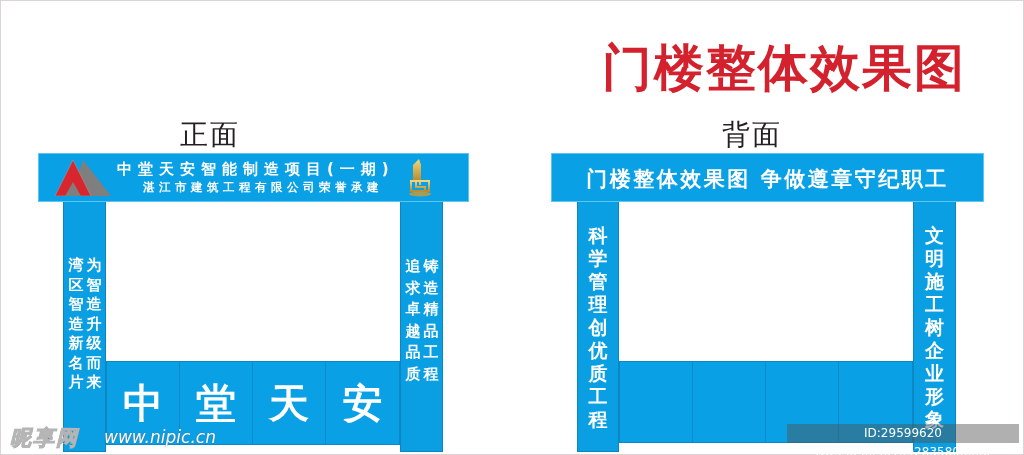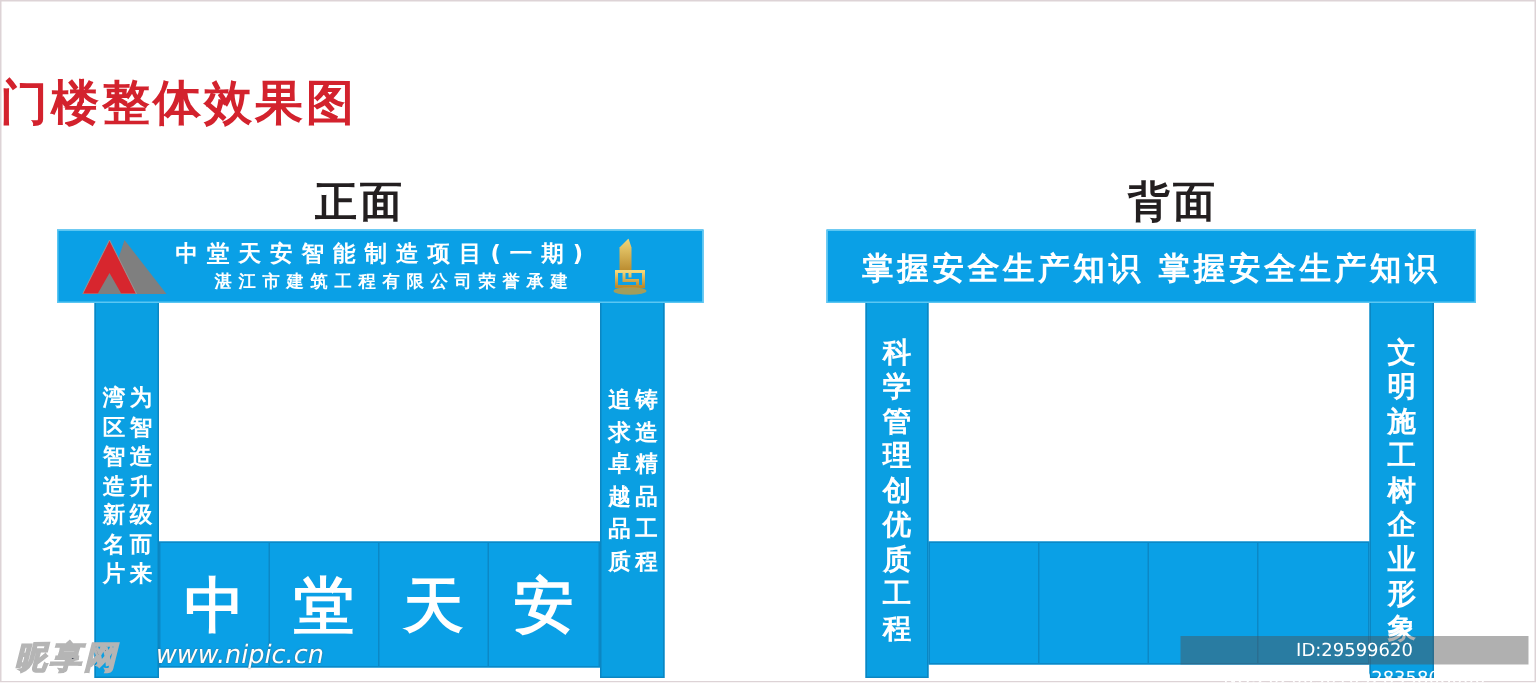--- a/index.html
+++ b/index.html
@@ -1,20 +1,20 @@
 <!DOCTYPE html>
 <html><head>
 <meta charset="utf-8">
 <style>
   html,body{margin:0;padding:0;}
   body{width:1024px;height:455px;position:relative;overflow:hidden;background:#ffffff;font-family:"DejaVu Sans","Liberation Sans",sans-serif;}
   .frame{position:absolute;left:0;top:0;width:1022px;height:453px;border:1px solid #ddd3d6;}
   .abs{position:absolute;}
-  .main-title{left:0;top:44px;width:966px;text-align:left;font-size:32px;font-weight:bold;color:#d3222d;letter-spacing:2px;line-height:48px;}
-  .face-title{font-size:28px;font-weight:bold;color:#231f20;text-align:right;line-height:34px;letter-spacing:2px;}
+  .main-title{left:0;top:44px;width:966px;text-align:right;font-size:50px;font-weight:bold;color:#d3222d;letter-spacing:2px;line-height:48px;}
+  .face-title{font-size:28px;font-weight:normal;color:#231f20;text-align:left;line-height:34px;letter-spacing:2px;}
   .blue{background:#0aa0e6;}
   .band{border:1px solid #5bc6f2;box-sizing:border-box;}
   .pillar{background:#0a9fe2;border:1px solid #0b86c2;box-sizing:border-box;}
   .vtext{color:#ffffff;font-weight:bold;text-align:center;}
   .cell{position:absolute;top:0;height:100%;border-right:1px solid #0b88c6;box-sizing:border-box;display:flex;align-items:center;justify-content:center;color:#ffffff;font-weight:bold;font-size:40px;}
   .line1{color:#ffffff;font-weight:bold;font-size:15px;letter-spacing:6px;white-space:nowrap;}
   .line2{color:#ffffff;font-weight:bold;font-size:11.5px;letter-spacing:4.5px;white-space:nowrap;}
   .back-slogan{color:#ffffff;font-weight:bold;font-size:21px;letter-spacing:2.5px;white-space:nowrap;}
   .col{display:flex;flex-direction:column;align-items:center;}
   .watermark-l{left:10px;top:424px;font-size:21px;font-style:italic;font-weight:bold;color:#0f172a;-webkit-text-stroke:1px #b5b5b5;letter-spacing:2px;}
@@ -129,18 +129,18 @@
 </div>
 
 <div class="abs blue" style="left:619px;top:361px;width:294px;height:82px;border:1px solid #0b88c6;box-sizing:border-box;">
   <div class="cell" style="left:0;width:73px;"></div>
   <div class="cell" style="left:73px;width:73px;"></div>
   <div class="cell" style="left:146px;width:73px;"></div>
   <div class="cell" style="left:219px;width:73px;border-right:none;"></div>
 </div>
 
 <div class="abs blue band" style="left:551px;top:153px;width:433px;height:49px;">
-  <div class="abs back-slogan" style="left:0;top:11px;width:431px;text-align:center;">掌握安全生产知识  掌握安全生产知识</div>
+  <div class="abs back-slogan" style="left:0;top:11px;width:431px;text-align:center;">门楼整体效果图  争做遵章守纪职工</div>
 </div>
 
 <div class="abs watermark-l">昵享网</div>
 <div class="abs watermark-url">www.nipic.cn</div>
 <div class="abs id-bar">ID:29599620 NO:20200901092835808000</div>
 
 </body></html>

